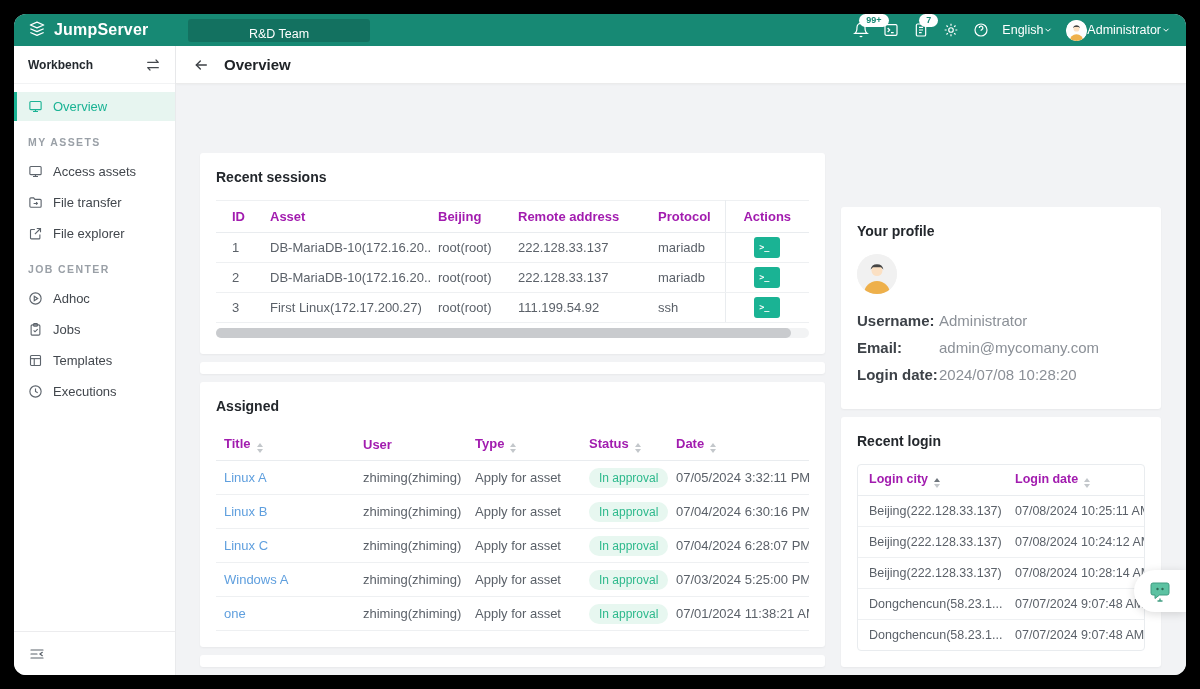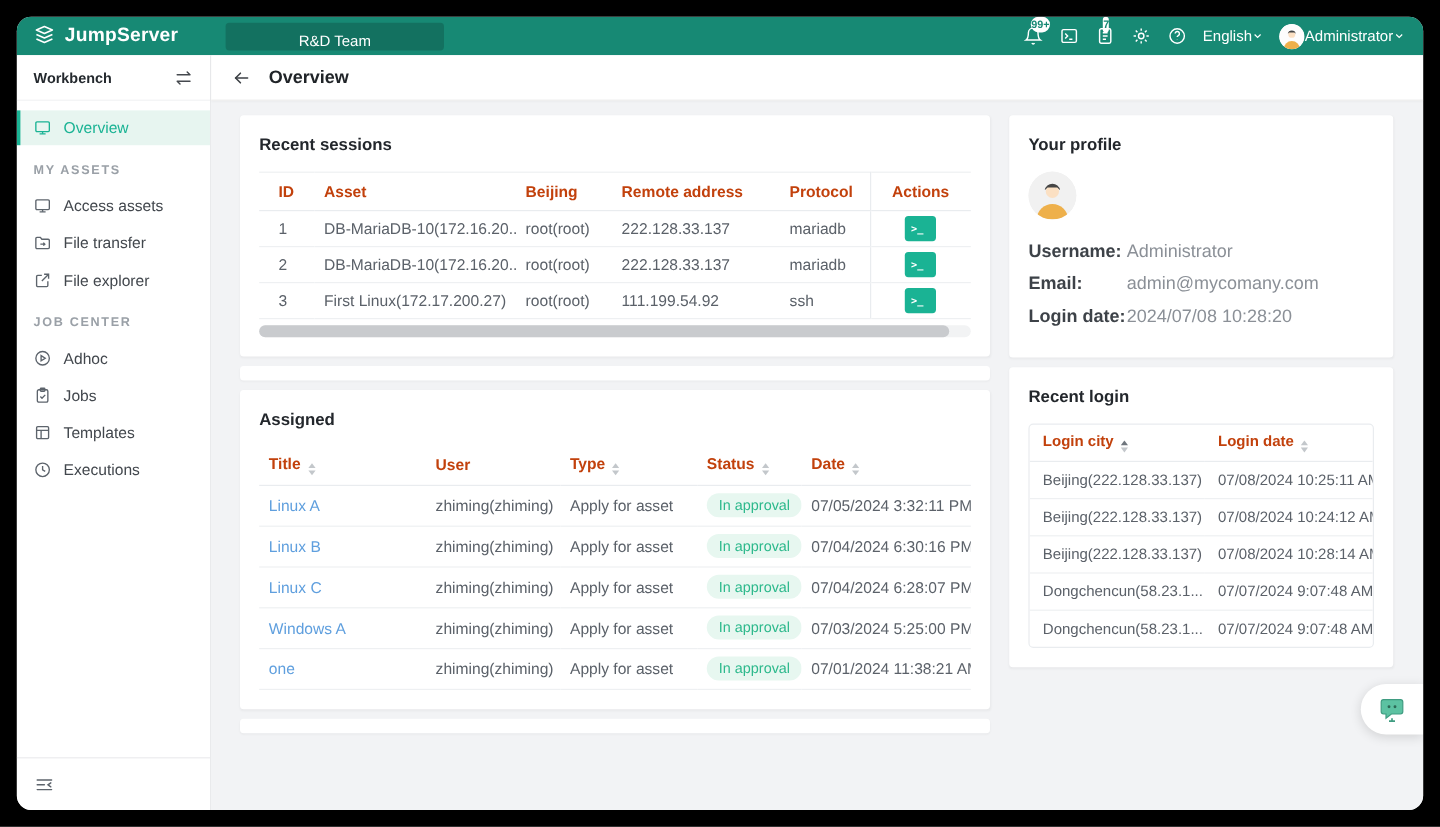--- a/index.html
+++ b/index.html
@@ -25,21 +25,21 @@
     margin-left:12px; width:182px; height:23px; background:rgba(0,0,0,.17);
     border-radius:3px; display:flex; align-items:center; gap:8px; padding:0 9px;
     font-size:12.5px; cursor:pointer;flex-direction:column;
   }
   .org-select .chev { margin-left:auto; opacity:.85; }
   .topbar-right { margin-left:auto; display:flex; align-items:center; gap:13px; padding-right:15px; }
   .tb-icon { position:relative; width:17px; height:17px; display:flex; align-items:center; justify-content:center; cursor:pointer; }
   .tb-icon svg { width:16px; height:16px; }
   .tb-badge {
     position:absolute; top:-8px; left:7px; background:#fff; color:var(--header_bg,#178974);
-    font-size:9px; font-weight:bold; line-height:1; padding:2px 0; border-radius:8px; white-space:nowrap;
+    font-size:9px; font-weight:bold; line-height:1; padding:2px 7px; border-radius:8px; white-space:nowrap;
   }
   .lang, .user-menu { display:flex; align-items:center; font-size:12.5px; cursor:pointer; }
   .avatar-sm { width:21px; height:21px; border-radius:50%; overflow:hidden; background:#fff; flex:0 0 21px; }
   .avatar-sm svg, .avatar-lg svg { width:100%; height:100%; display:block; }
   
   .body-row { flex:1; display:flex; min-height:0; }
   .sidebar { width:162px; flex:0 0 162px; background:#fff; border-right:1px solid #e9eaec; display:flex; flex-direction:column; }
   .sb-head {
     flex:0 0 38px; display:flex; align-items:center; justify-content:space-between;
     padding:0 14px; font-size:12px; font-weight:bold; color:#24292e; border-bottom:1px solid #f2f3f4;
@@ -57,29 +57,29 @@
   .sb-foot { flex:0 0 44px; border-top:1px solid #ececee; display:flex; align-items:center; padding:0 15px; }
   .sb-foot svg { width:16px; height:16px; color:#5d646c; cursor:pointer; }
   
   .main { flex:1; min-width:0; display:flex; flex-direction:column; }
   .page-head {
     flex:0 0 38px; background:#fff; display:flex; align-items:center; gap:15px; padding:0 17px;
     border-bottom:1px solid #ebebeb; box-shadow:0 1px 2px rgba(0,0,0,.03); z-index:2;
   }
   .page-head svg { width:16px; height:16px; color:#3c4045; cursor:pointer; }
   .page-title { font-size:15px; font-weight:bold; color:#202428; }
-  .content { flex:1; position:relative; background:#f2f3f5; padding:12px 24px 0; display:flex; gap:16px; align-items:flex-start; overflow:hidden; }
+  .content { flex:1; position:relative; background:#f2f3f5; padding:12px 24px 0; display:flex; gap:16px; align-items:flex-end; overflow:hidden; }
   .col-left { width:625px; flex:0 0 625px; }
   .col-right { width:320px; flex:0 0 320px; }
   .card { background:#fff; border-radius:3px; box-shadow:0 1px 2px rgba(40,40,40,.05); padding:16px; margin-bottom:8px; }
   .card-strip { background:#fff; border-radius:3px; box-shadow:0 1px 2px rgba(40,40,40,.05); height:12px; margin-bottom:8px; }
   .card-title { font-size:14px; font-weight:bold; color:#23272c; margin-bottom:15px; }
   
   table { width:100%; border-collapse:collapse; table-layout:fixed; font-size:13px; color:#5b6169; }
-  th { text-align:left; font-weight:bold; color:#c2410c; height:32px; padding:0 8px; border-bottom:1px solid #e9ecef; white-space:nowrap; }
+  th { text-align:left; font-weight:bold; color:#a21caf; height:32px; padding:0 8px; border-bottom:1px solid #e9ecef; white-space:nowrap; }
   td { height:30px; padding:0 8px; border-bottom:1px solid #eef0f2; white-space:nowrap; overflow:hidden; }
   .tbl-sessions { border-top:1px solid #eef0f2; }
   .tbl-sessions th:first-child, .tbl-sessions td:first-child { padding-left:16px; }
   .col-actions { border-left:1px solid #e9ecef; text-align:center; }
   th.col-actions { text-align:center; }
   .term-btn {
     display:inline-flex; align-items:center; justify-content:flex-start; width:26px; height:21px;
     background:var(--accent,#1ab394); color:#fff; border:none; border-radius:3px; cursor:pointer;
     font-family:"DejaVu Sans Mono", monospace; font-size:8.5px; font-weight:bold; padding-left:5px; letter-spacing:0;
   }

